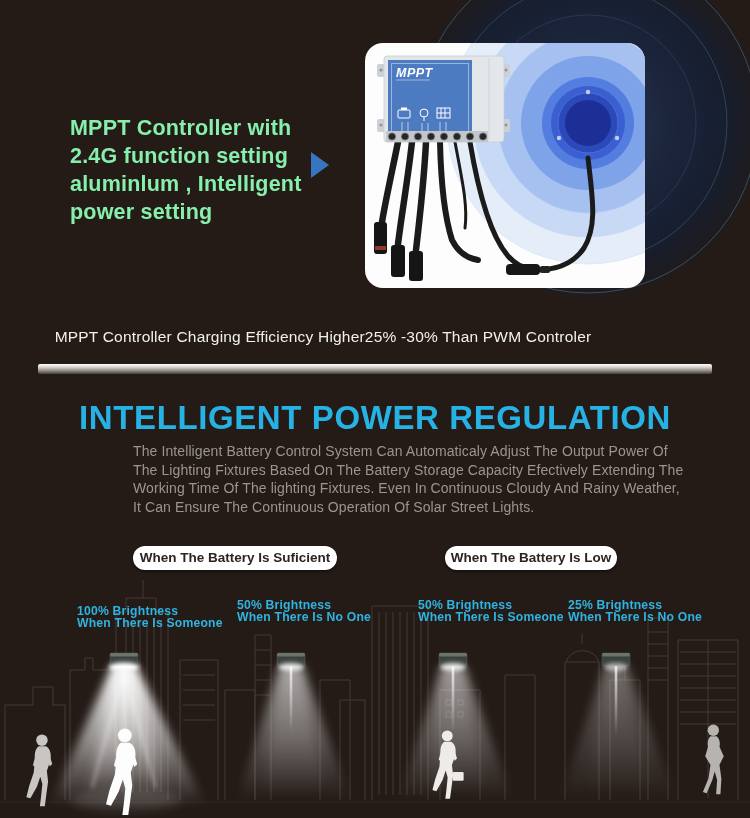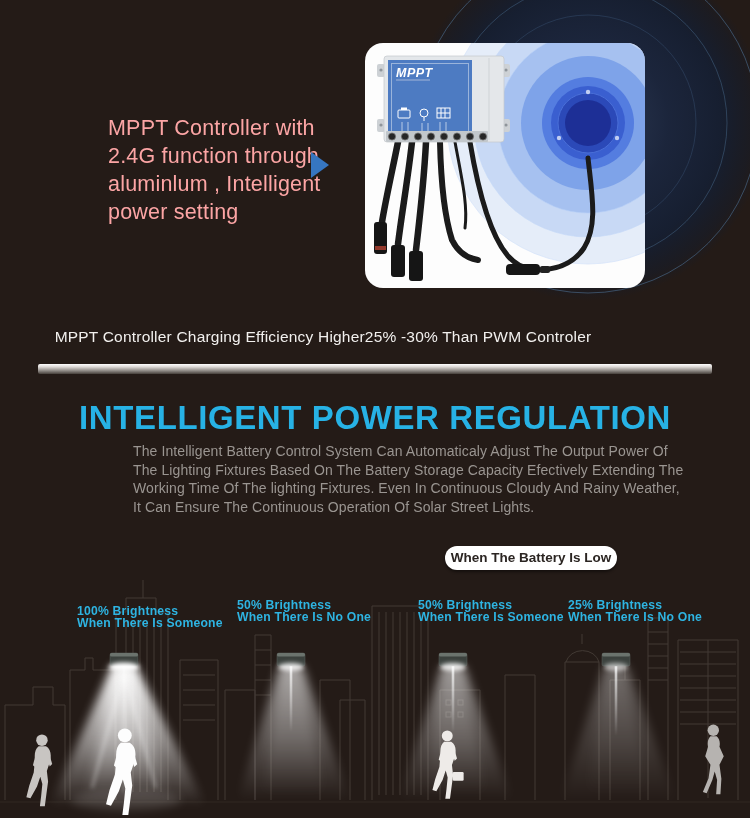--- a/index.html
+++ b/index.html
@@ -3,22 +3,22 @@
 <meta charset="utf-8">
 <style>
   html,body{margin:0;padding:0;background:#241b17;}
   #stage{
     position:relative;width:750px;height:818px;overflow:hidden;
     background:#241b17;font-family:"Liberation Sans",sans-serif;
   }
   .abs{position:absolute;}
   
   .hero-title{
-    left:70px;top:114px;color:#fca5a5;font-weight:normal;
-    font-size:21.5px;line-height:28px;letter-spacing:.2px;margin-left:38px;
+    left:70px;top:114px;color:#86efac;font-weight:bold;
+    font-size:21.5px;line-height:28px;letter-spacing:.2px;
   }
   
   .play-arrow{
     left:311px;top:152px;width:0;height:0;
     border-top:13px solid transparent;border-bottom:13px solid transparent;
     border-left:18px solid #3676c1;
   }
   
   .banner{
     left:0;top:328px;width:646px;text-align:center;color:#f2f0ee;
@@ -161,21 +161,21 @@
           <circle cx="457" cy="136.5" r="3.6" fill="#262626" stroke="#777" stroke-width="0.75"></circle>
           <circle cx="470" cy="136.5" r="3.6" fill="#262626" stroke="#777" stroke-width="0.75"></circle>
           <circle cx="483" cy="136.5" r="3.6" fill="#262626" stroke="#777" stroke-width="0.75"></circle>
         </g>
       </g>
     </g>
   </svg>
 
   <div class="abs hero-title">
     <div>MPPT Controller with</div>
-    <div>2.4G function through</div>
+    <div>2.4G function setting</div>
     <div>aluminlum , Intelligent</div>
     <div>power setting</div>
   </div>
   <div class="abs play-arrow"></div>
 
   <div class="abs banner">MPPT Controller Charging Efficiency Higher25% -30% Than PWM Controler</div>
 
   <div class="abs divider"></div>
 
   <div class="abs section-heading">INTELLIGENT POWER REGULATION</div>
@@ -295,20 +295,21 @@
 
     <use href="#man-walk" x="0" y="0" transform="translate(28,194) scale(0.82)" fill="#c8c5c2"></use>
     <use href="#man-walk" transform="translate(108,188) scale(0.99)" fill="#fdfdfd"></use>
     <g transform="translate(434,190) scale(0.78)" fill="#eeebe8">
       <use href="#man-walk"></use>
       <rect x="24" y="54" width="14" height="11" rx="1.5"></rect>
     </g>
     <use href="#woman-walk" transform="translate(700,184) scale(0.95)" fill="#b6b3b0"></use>
   </svg>
 
+  <div class="abs pill pill-1">When The Battery Is Suficient</div>
   <div class="abs pill pill-2">When The Battery Is Low</div>
 
   <div class="abs col-label col-1">
     <div>100% Brightness</div>
     <div>When There Is Someone</div>
   </div>
   <div class="abs col-label col-2">
     <div>50% Brightness</div>
     <div>When There Is No One</div>
   </div>

